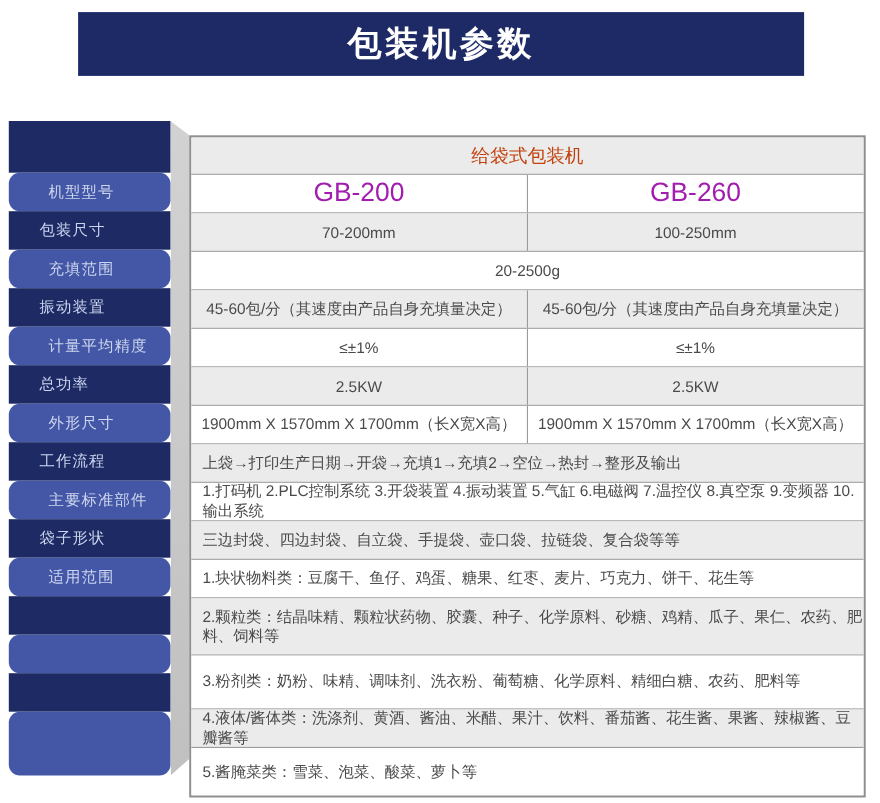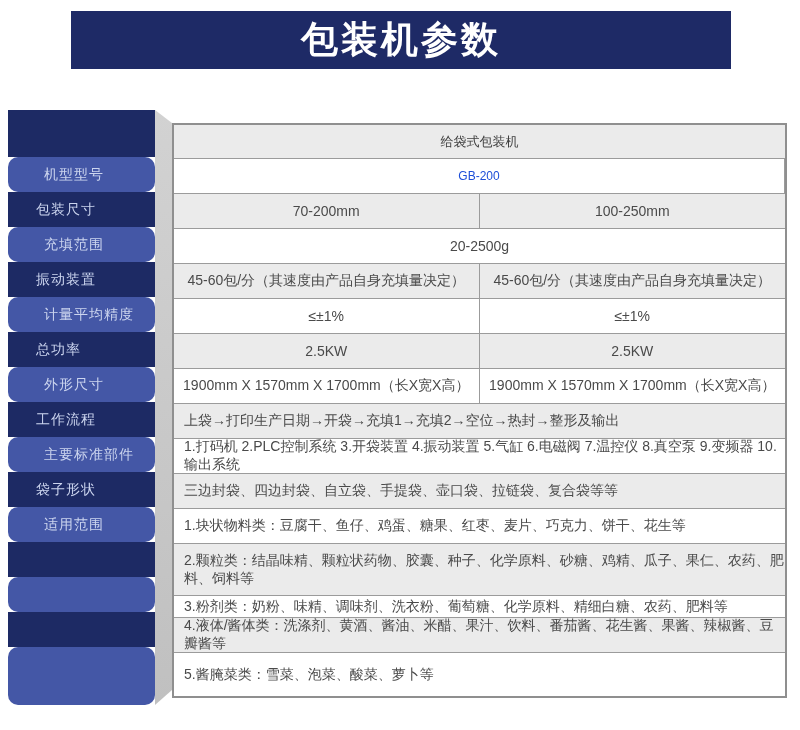--- a/index.html
+++ b/index.html
@@ -3,21 +3,21 @@
 <meta charset="utf-8">
 <style>
   html,body{margin:0;padding:0;}
   body{
     width:800px;height:730px;background:#ffffff;position:relative;overflow:hidden;
     font-family:"Liberation Sans","DejaVu Sans",sans-serif;
   }
   .banner{
     position:absolute;left:71px;top:11px;width:660px;height:58px;
     background:#1e2a66;color:#ffffff;display:flex;align-items:center;justify-content:center;
-    font-size:37px;font-weight:bold;letter-spacing:3px;
+    font-size:31px;font-weight:bold;letter-spacing:3px;
   }
   
   .sidebar{
     position:absolute;left:8px;top:110px;width:147px;
     display:flex;flex-direction:column;
   }
   .stripe{
     display:flex;align-items:center;
     padding-left:36px;box-sizing:border-box;
     color:#ccd5ef;font-size:14px;letter-spacing:1px;
@@ -40,22 +40,22 @@
     align-items:stretch;
   }
   .trow:last-child{border-bottom:none;}
   .trow.gray{background:#ebebeb;}
   .trow.white{background:#ffffff;}
   .trow .cell{
     flex:1 1 50%;display:flex;align-items:center;justify-content:center;
     font-size:14px;box-sizing:border-box;text-align:center;
   }
   .trow .cell.first{border-right:1px solid #9b9b9b;}
-  .trow.header-row .cell{font-size:13px;color:#404040;}
-  .trow.model-row .cell{font-size:12px;color:#1d4ed8;}
+  .trow.header-row .cell{font-size:17px;color:#c2410c;}
+  .trow.model-row .cell{font-size:24px;color:#a21caf;}
   .trow .span-cell{
     flex:1 1 100%;display:flex;align-items:center;justify-content:flex-start;
     font-size:14px;padding-left:10px;box-sizing:border-box;text-align:left;
   }
 </style>
 </head>
 <body>
 
 <div class="banner">
   <span>包装机参数</span>
@@ -102,20 +102,21 @@
     <div class="stripe light" style="height: 58px;"></div>
   </div>
 <div class="bevel"></div>
 
 <div class="spec-table">
   <div class="trow gray header-row" style="height:34px">
     <div class="cell">给袋式包装机</div>
   </div>
 <div class="trow white model-row" style="height: 35px;">
       <div class="cell first">GB-200</div>
+      <div class="cell">GB-260</div>
     </div>
     <div class="trow gray" style="height: 35px;">
       <div class="cell first">70-200mm</div>
       <div class="cell">100-250mm</div>
     </div>
     <div class="trow white" style="height: 35px;">
       <div class="cell">20-2500g</div>
     </div>
     <div class="trow gray" style="height: 35px;">
       <div class="cell first">45-60包/分（其速度由产品自身充填量决定）</div>
@@ -141,21 +142,21 @@
     </div>
     <div class="trow gray" style="height: 35px;">
       <div class="span-cell">三边封袋、四边封袋、自立袋、手提袋、壶口袋、拉链袋、复合袋等等</div>
     </div>
     <div class="trow white" style="height: 35px;">
       <div class="span-cell">1.块状物料类：豆腐干、鱼仔、鸡蛋、糖果、红枣、麦片、巧克力、饼干、花生等</div>
     </div>
     <div class="trow gray" style="height: 52px;">
       <div class="span-cell">2.颗粒类：结晶味精、颗粒状药物、胶囊、种子、化学原料、砂糖、鸡精、瓜子、果仁、农药、肥料、饲料等</div>
     </div>
-    <div class="trow white" style="height: 22px;">
+    <div class="trow white" style="height: 49px;">
       <div class="span-cell">3.粉剂类：奶粉、味精、调味剂、洗衣粉、葡萄糖、化学原料、精细白糖、农药、肥料等</div>
     </div>
     <div class="trow gray" style="height: 35px;">
       <div class="span-cell">4.液体/酱体类：洗涤剂、黄酒、酱油、米醋、果汁、饮料、番茄酱、花生酱、果酱、辣椒酱、豆瓣酱等</div>
     </div>
     <div class="trow white" style="height: 43px;">
       <div class="span-cell">5.酱腌菜类：雪菜、泡菜、酸菜、萝卜等</div>
     </div>
   </div>
 

